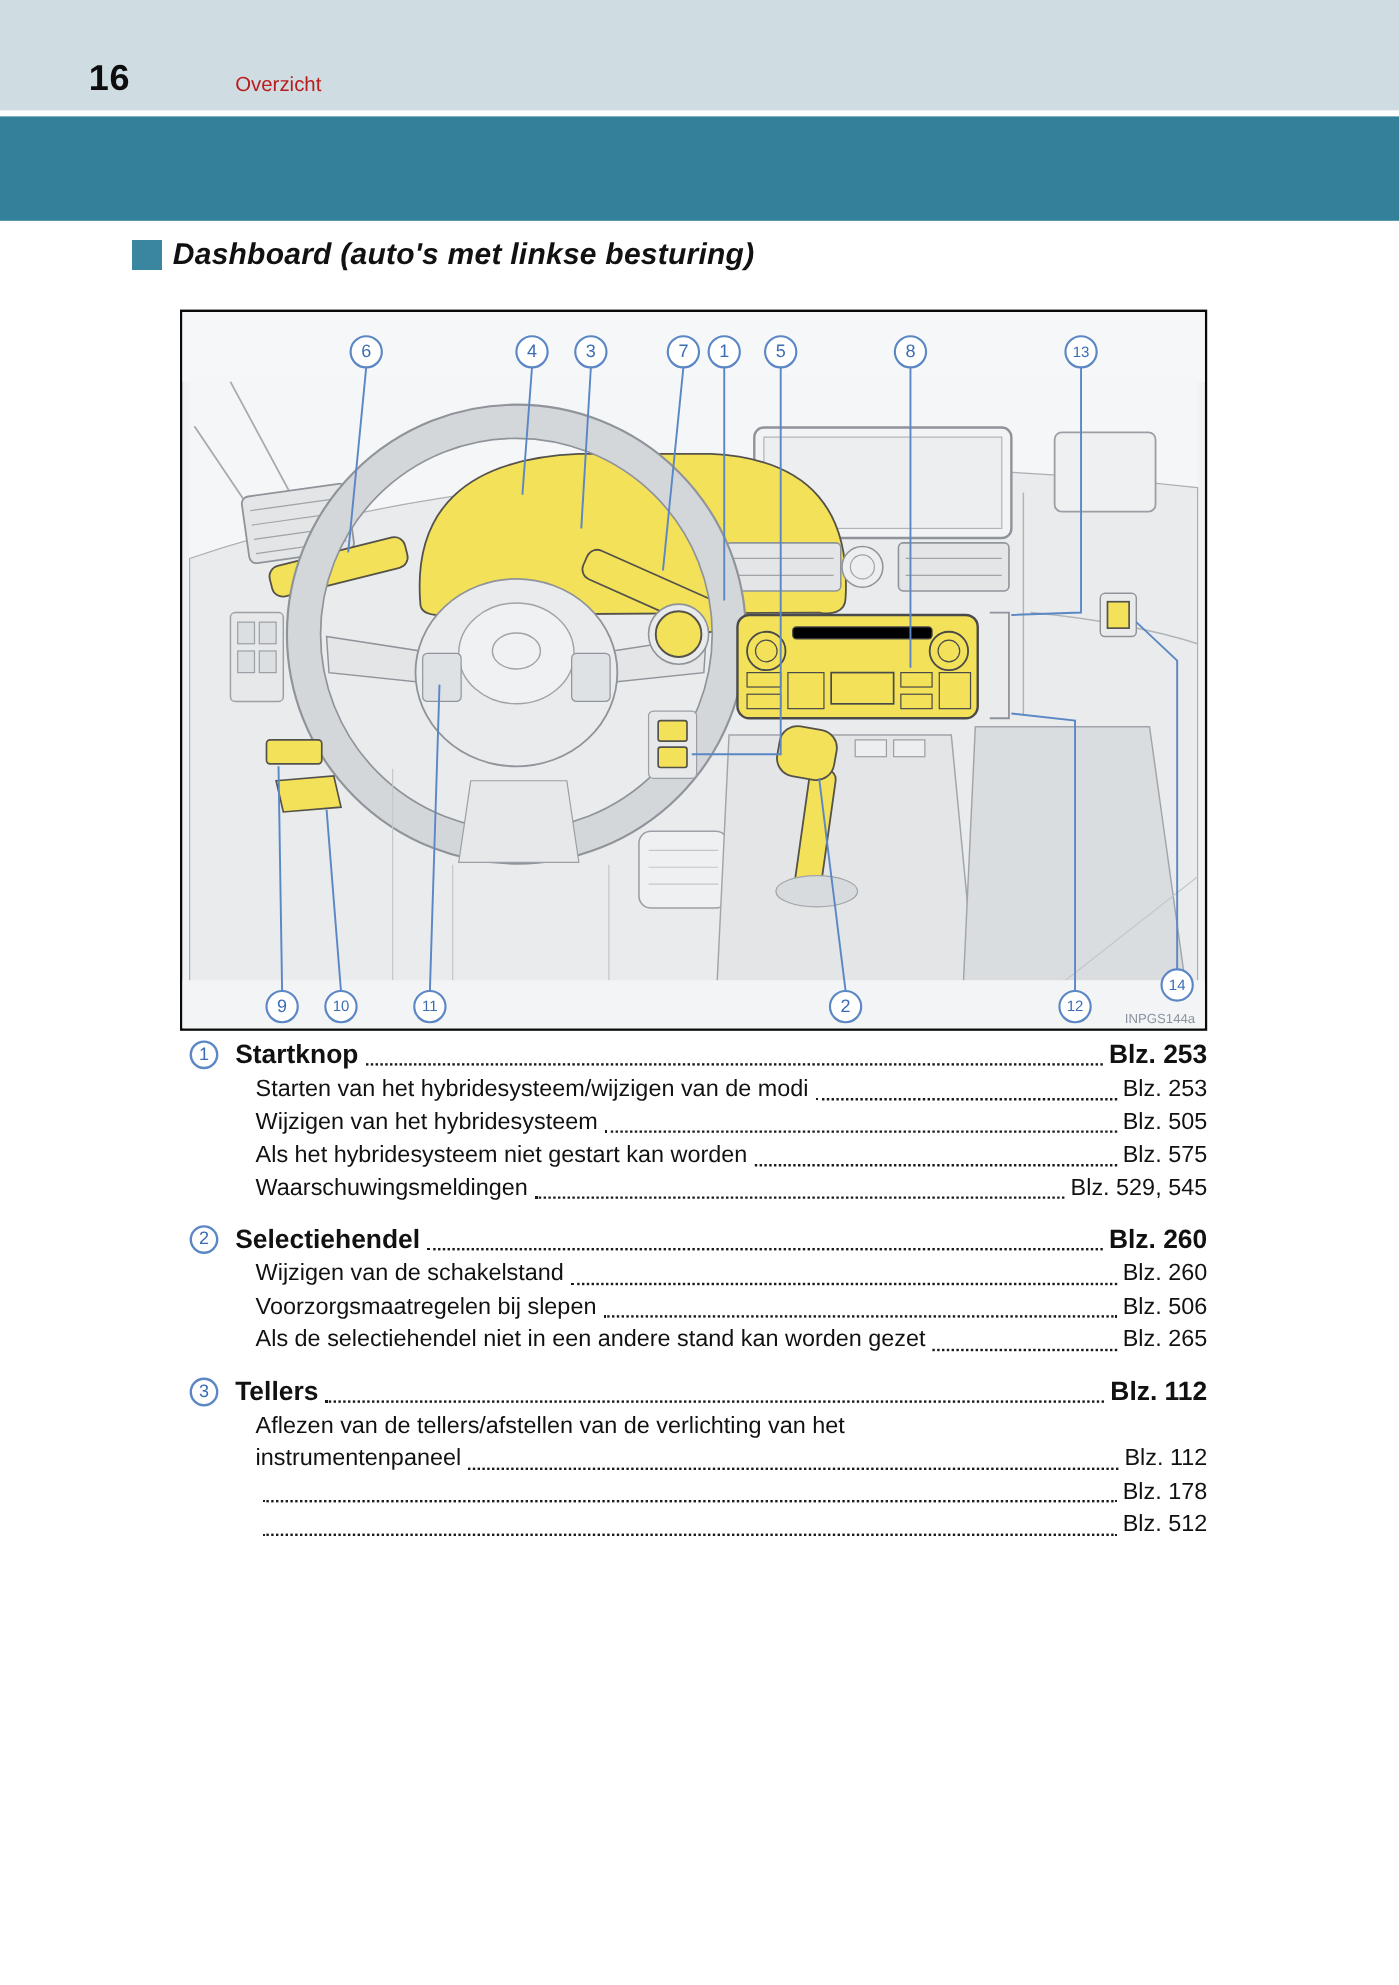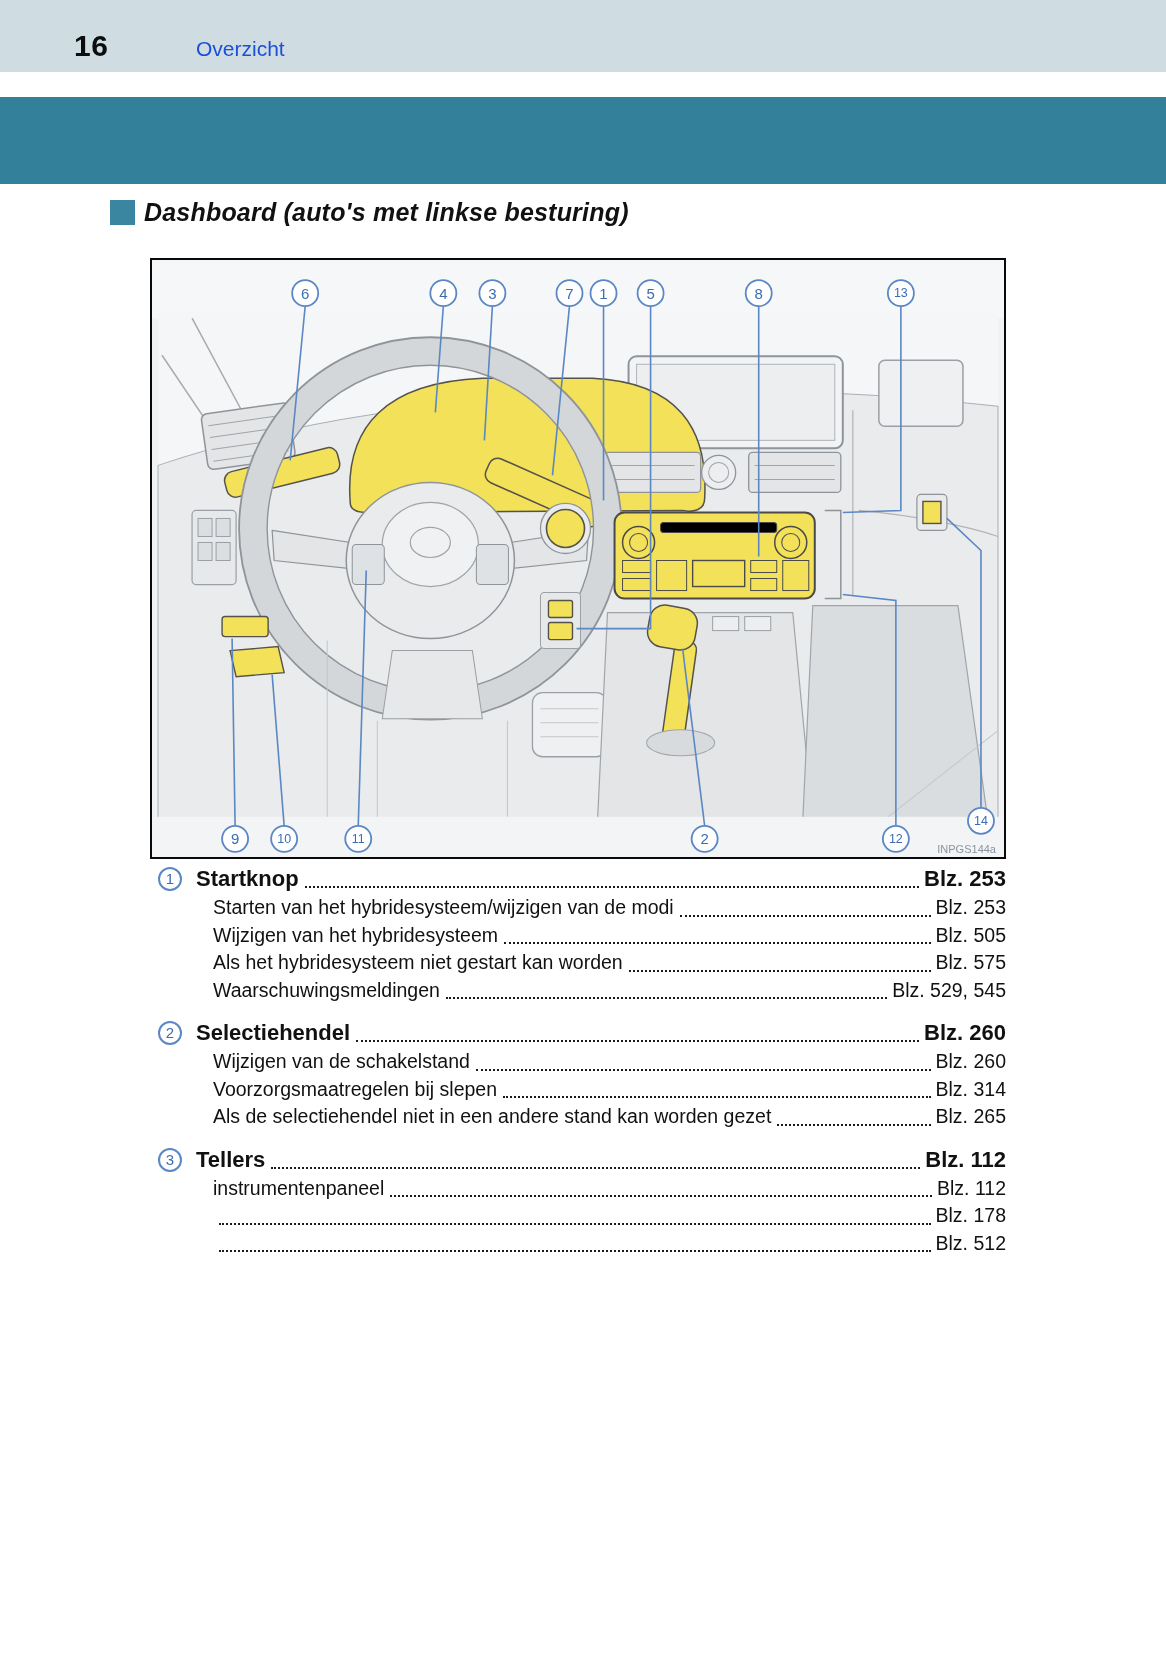--- a/index.html
+++ b/index.html
@@ -1,23 +1,23 @@
 <!DOCTYPE html>
 <html><head>
 <meta charset="utf-8">
 <style>
   html,body{margin:0;padding:0;background:#ffffff;}
   .page{
     position:relative;width:1166px;height:1654px;background:#ffffff;overflow:hidden;
     font-family:"Liberation Sans",sans-serif;color:#111;
   }
   
-  .header-bar{position:absolute;left:0;top:0;width:1166px;height:72px;background:#cfdde3;}
+  .header-bar{position:absolute;left:0;top:0;width:1166px;height:92px;background:#cfdde3;}
   .page-num{position:absolute;left:74px;bottom:9px;font-size:30px;font-weight:bold;letter-spacing:.5px;color:#0d0d0d;}
-  .section-title{position:absolute;left:196px;bottom:11px;font-size:21px;font-weight:500;color:#1d4ed8;}
+  .section-title{position:absolute;left:196px;bottom:11px;font-size:17px;font-weight:500;color:#b91c1c;}
   .teal-band{position:absolute;left:0;top:97px;width:1166px;height:87px;background:#33809a;}
   
   .doc-heading{position:absolute;left:110px;top:198px;display:flex;align-items:center;}
   .bullet{width:25px;height:25px;background:#3a86a0;margin-right:9px;flex:0 0 auto;}
   .doc-heading h1{font-size:25px;font-weight:bold;margin:0;letter-spacing:.2px;font-style:italic;}
   
   .figure{position:absolute;left:150px;top:258px;width:856px;height:601px;
     border:2.5px solid #0a0a0a;box-sizing:border-box;background:#f1f2f3;}
   .figure svg{display:block;width:100%;height:100%;}
   .callout-text{font-family:"Liberation Sans",sans-serif;fill:#3c6cb4;}
@@ -297,37 +297,40 @@
         <span class="p">Blz. 260</span>
       </div>
       <div class="row sub">
         <span class="t">Wijzigen van de schakelstand</span>
         <span class="dots"></span>
         <span class="p">Blz. 260</span>
       </div>
       <div class="row sub">
         <span class="t">Voorzorgsmaatregelen bij slepen</span>
         <span class="dots"></span>
-        <span class="p">Blz. 314</span>
+        <span class="p">Blz. 506</span>
       </div>
       <div class="row sub">
         <span class="t">Als de selectiehendel niet in een andere stand kan worden gezet</span>
         <span class="dots"></span>
         <span class="p">Blz. 265</span>
       </div>
     </section>
 
     <section class="toc-item">
       <div class="row main">
         <span class="numcircle">3</span>
         <span class="t">Tellers</span>
         <span class="dots"></span>
         <span class="p">Blz. 112</span>
       </div>
       <div class="row sub">
+        <span class="t">Aflezen van de tellers/afstellen van de verlichting van het</span>
+      </div>
+      <div class="row sub">
         <span class="t">instrumentenpaneel</span>
         <span class="dots"></span>
         <span class="p">Blz. 112</span>
       </div>
       <div class="row sub">
         <span class="dots"></span>
         <span class="p">Blz. 178</span>
       </div>
       <div class="row sub">
         <span class="dots"></span>

